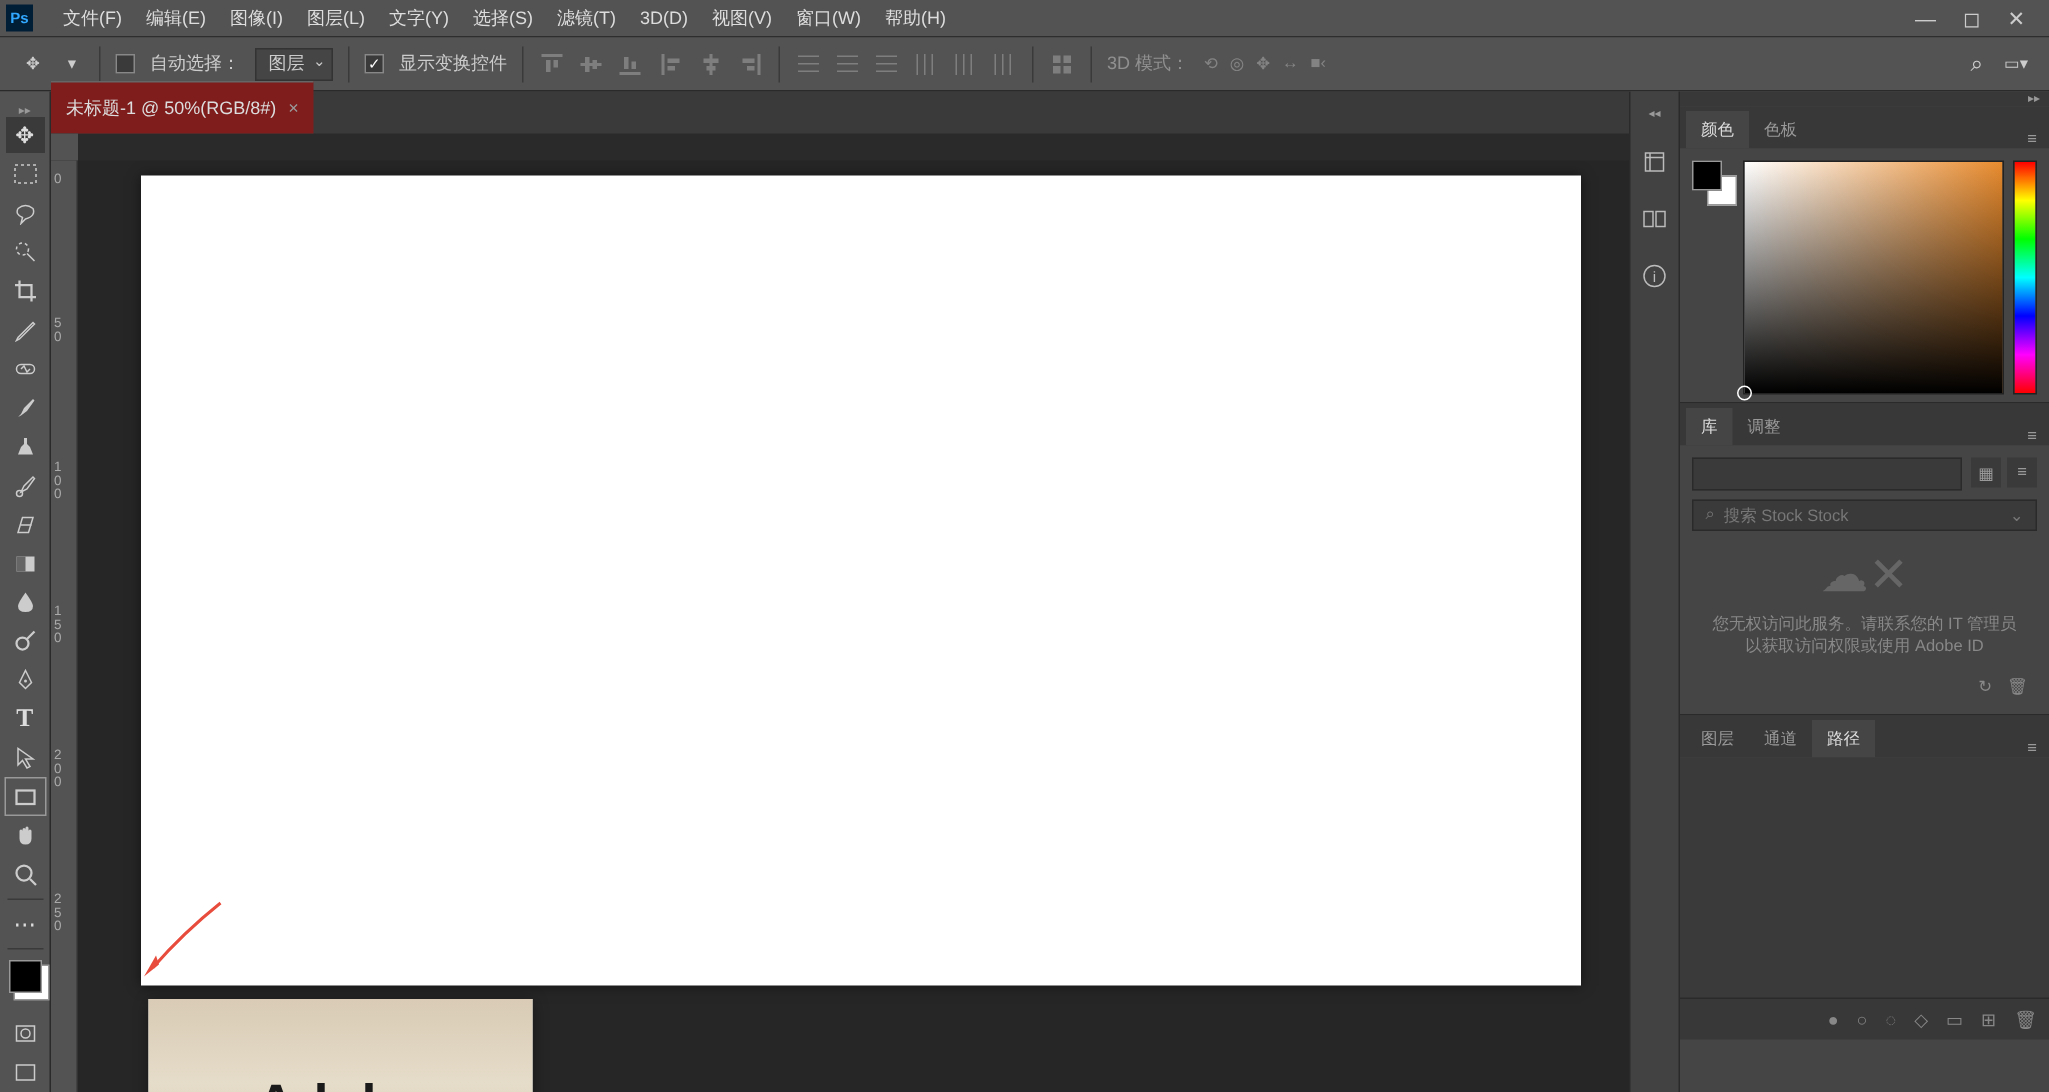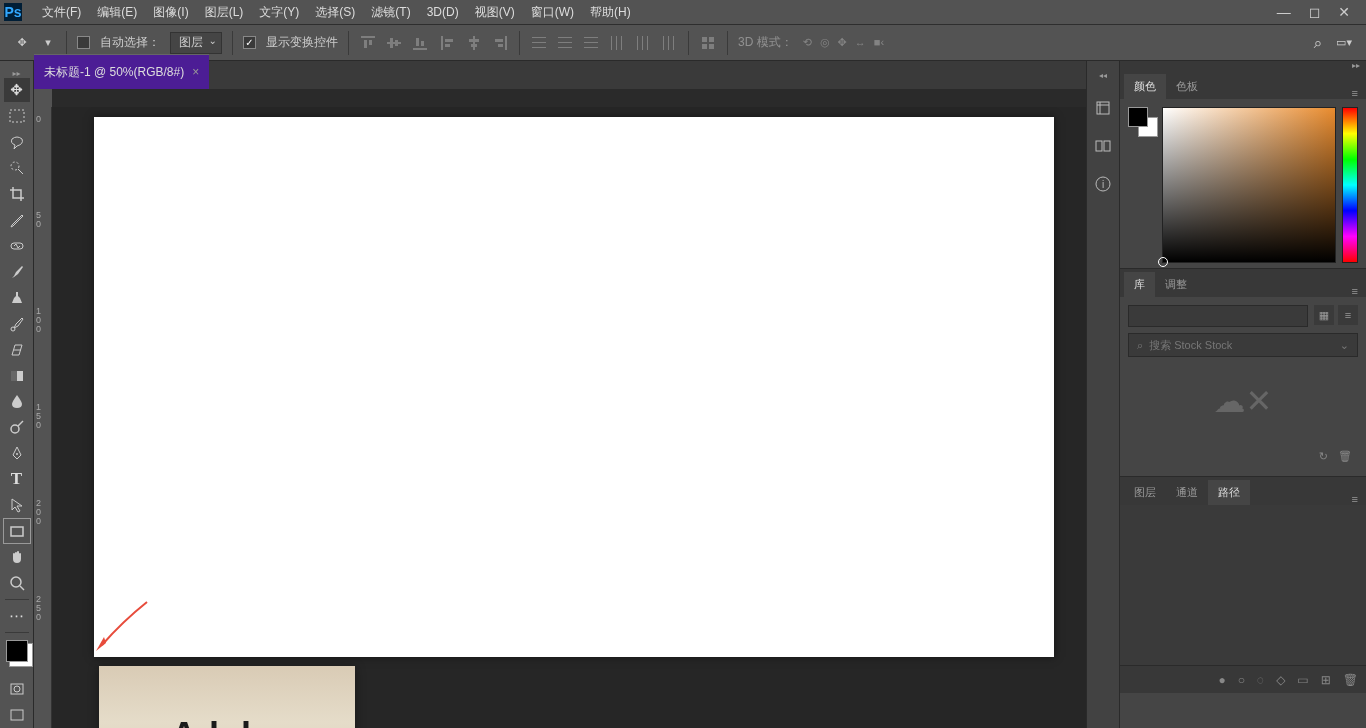--- a/index.html
+++ b/index.html
@@ -1,18 +1,18 @@
 <!DOCTYPE html>
 <html><head>
 <meta charset="utf-8">
 <style>
 *{margin:0;padding:0;box-sizing:border-box;font-family:"Microsoft YaHei",sans-serif;user-select:none}
 body{width:1366px;height:728px;background:#535353;overflow:hidden;color:#ccc;font-size:11px}
 .menubar{height:25px;background:#535353;display:flex;align-items:center;padding:0 4px;border-bottom:1px solid #2e2e2e}
-.ps-logo{width:18px;height:18px;background:#001e36;color:#31a8ff;display:flex;align-items:center;justify-content:center;font-size:14px;font-weight:bold;margin-right:12px}
+.ps-logo{width:18px;height:18px;background:#001e36;color:#31a8ff;display:flex;align-items:center;justify-content:center;font-size:10px;font-weight:bold;margin-right:12px}
 .menu-item{padding:0 8px;font-size:12px;color:#ddd;cursor:pointer}
 .win-controls{margin-left:auto;display:flex;gap:18px;padding-right:12px;color:#ccc;font-size:14px}
 .optbar{height:36px;background:#535353;display:flex;align-items:center;padding:0 14px;border-bottom:1px solid #2a2a2a;gap:10px}
 .opt-icon{width:16px;height:16px;display:flex;align-items:center;justify-content:center;color:#ccc}
 .checkbox{width:13px;height:13px;border:1px solid #888;background:#3a3a3a;display:inline-flex;align-items:center;justify-content:center;font-size:10px;color:#fff}
 .checkbox.checked::after{content:"✓"}
 .opt-label{font-size:12px;color:#ccc}
 .dropdown{height:22px;background:#454545;border:1px solid #333;padding:0 18px 0 8px;display:flex;align-items:center;font-size:12px;position:relative}
 .dropdown::after{content:"⌄";position:absolute;right:4px;top:2px;font-size:10px}
 .divider-v{width:1px;height:24px;background:#3a3a3a}
@@ -22,21 +22,21 @@
 .main-area{display:flex;height:667px}
 .toolbar{width:34px;background:#535353;display:flex;flex-direction:column;align-items:center;padding-top:8px;border-right:1px solid #2a2a2a}
 .toolbar .expand{height:8px;font-size:8px;color:#999;width:100%;text-align:center}
 .tool{width:26px;height:24px;display:flex;align-items:center;justify-content:center;color:#ddd;font-size:15px;margin:1px 0;cursor:pointer;position:relative}
 .tool.active{background:#3a3a3a}
 .tool.sel{outline:1px solid #999}
 .tool-sep{width:24px;height:1px;background:#3a3a3a;margin:3px 0}
 .color-swatch{width:22px;height:22px;background:#000;border:1px solid #999;margin-top:4px;box-shadow:4px 4px 0 #fff,4px 4px 0 1px #999}
 .doc-area{flex:1;display:flex;flex-direction:column;background:#2a2a2a}
 .tabbar{height:28px;background:#3a3a3a;display:flex;align-items:flex-end}
-.doc-tab{height:29px;background:#4c1d95;padding:17px 10px;display:flex;align-items:center;gap:8px;font-size:12px;color:#ddd;border-top:1px solid #666}
+.doc-tab{height:29px;background:#7f1d1d;padding:17px 10px;display:flex;align-items:center;gap:8px;font-size:12px;color:#ddd;border-top:1px solid #666}
 .doc-tab .close{font-size:12px;color:#999}
 .ruler-h{height:18px;background:#535353;display:flex;position:relative;margin-left:18px;border-bottom:1px solid #333;overflow:hidden}
 .ruler-v{width:18px;background:#535353;position:relative;border-right:1px solid #333}
 .ruler-tick-v{position:absolute;font-size:9px;color:#aaa;left:2px;writing-mode:vertical-rl}
 .canvas-wrap{flex:1;display:flex}
 .canvas-bg{flex:1;background:#262626;position:relative;overflow:hidden}
 .canvas{position:absolute;background:#fff;left:42px;top:10px;width:960px;height:540px;box-shadow:0 0 8px rgba(0,0,0,.5)}
 .tooltip-card{position:absolute;left:47px;top:559px;width:256px;background:#fff;box-shadow:0 2px 10px rgba(0,0,0,.4)}
 .tooltip-img{height:140px;background:linear-gradient(180deg,#d9cbb5 0%,#e5dcc9 40%,#dacaae 100%);display:flex;align-items:center;justify-content:center}
 .tooltip-img span{font-size:36px;font-weight:bold;color:#1a1a1a;font-family:Arial}
@@ -410,20 +410,21 @@
           <div class="lib-view-btn">≡</div>
         </div>
       </div>
       <div class="lib-search">
         <span>⌕</span>
         <span>搜索 Stock Stock</span>
         <span style="margin-left:auto">⌄</span>
       </div>
       <div class="lib-msg">
         <div class="cloud-icon">☁✕</div>
+        <div>您无权访问此服务。请联系您的 IT 管理员以获取访问权限或使用 Adobe ID</div>
       </div>
       <div class="lib-footer">
         <span>↻</span>
         <span>🗑</span>
       </div>
     </div>
 
     <div class="panel-tabs">
       <div class="ptab">图层</div>
       <div class="ptab">通道</div>

